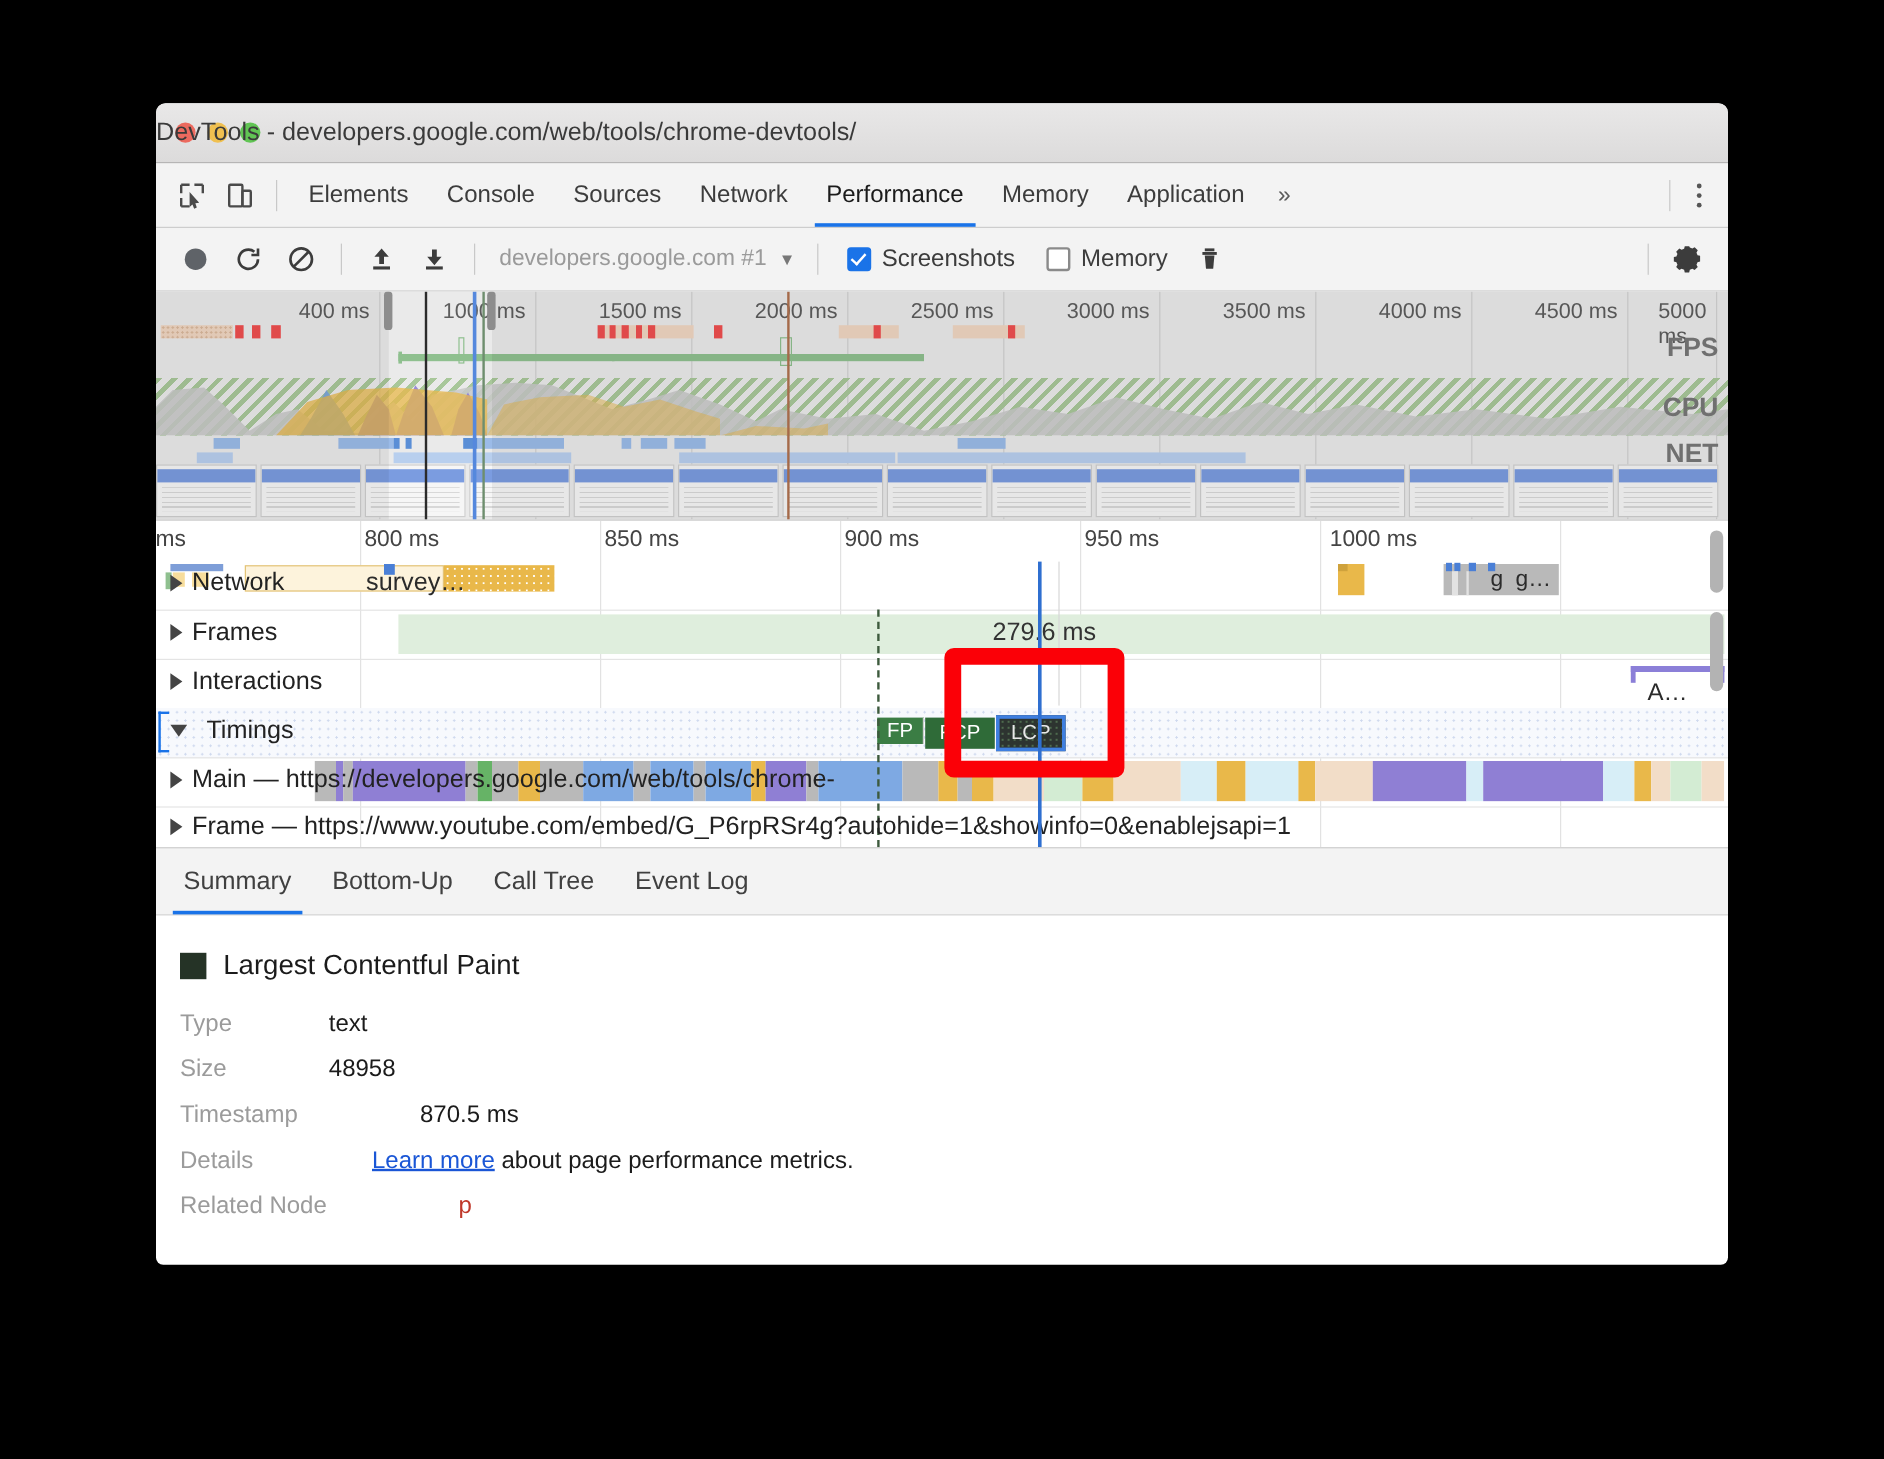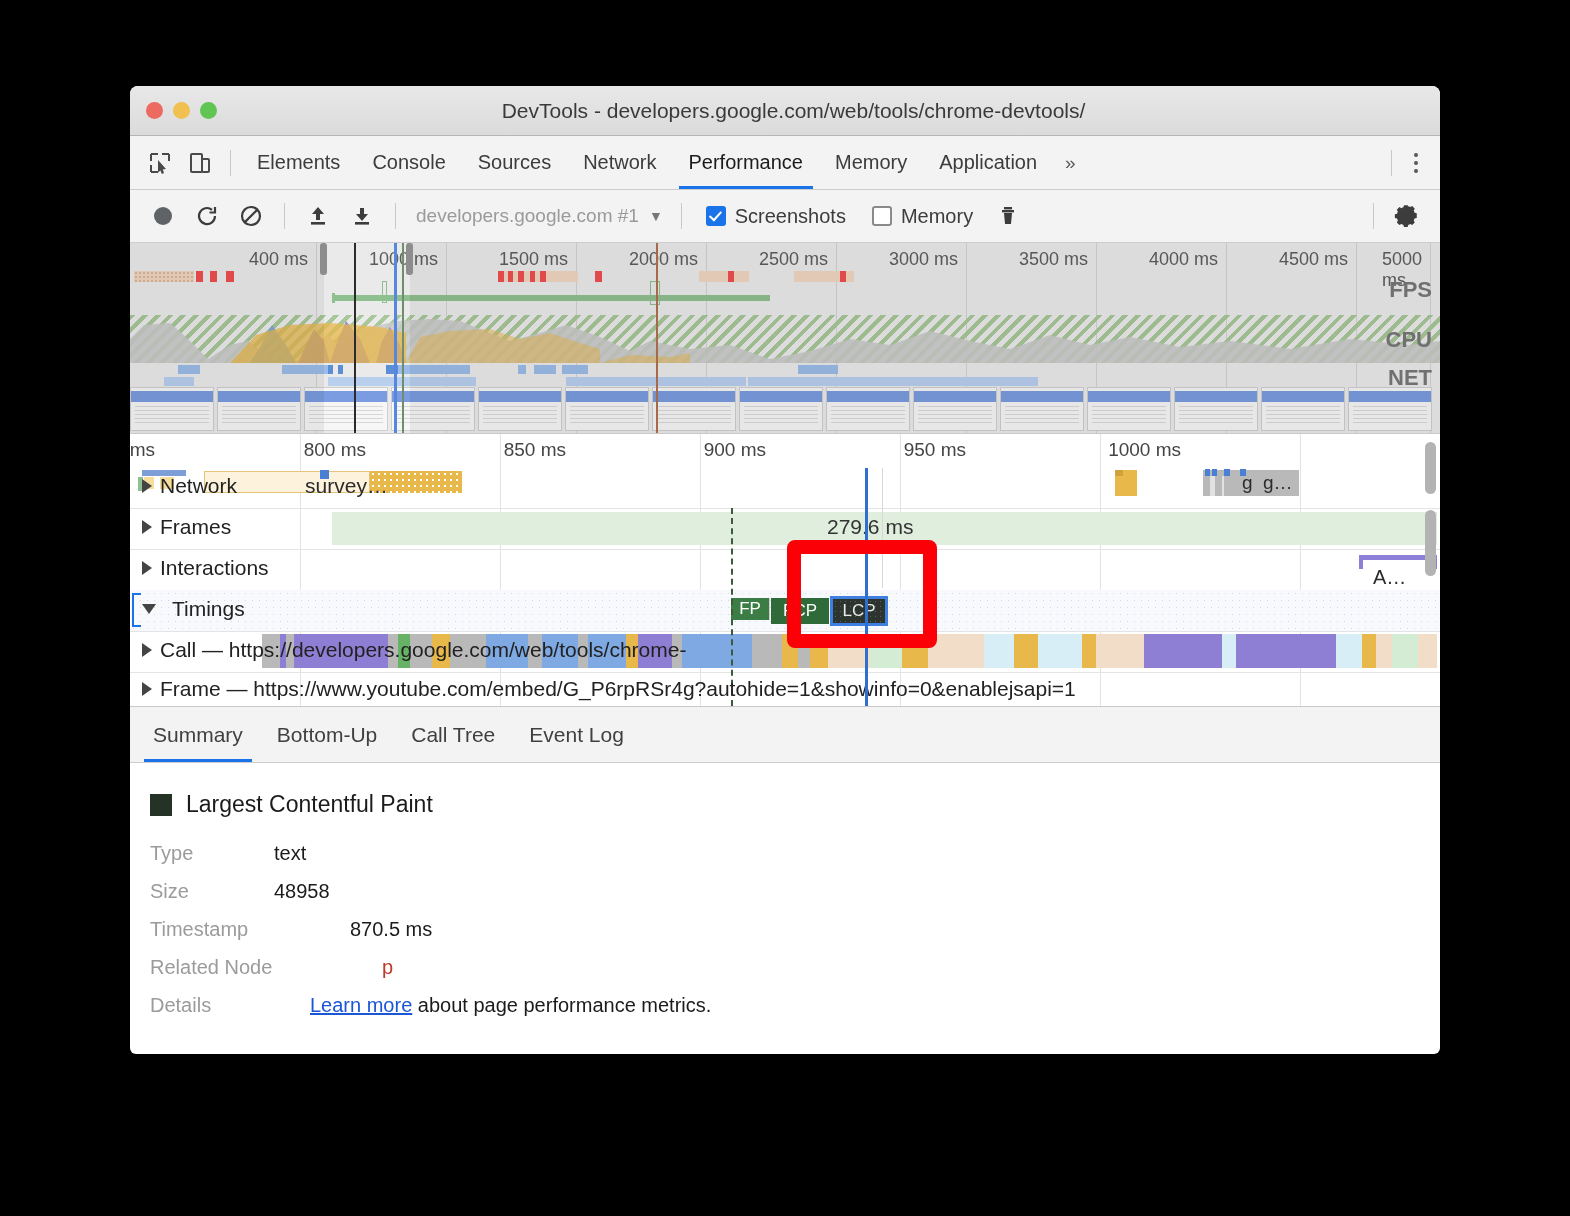--- a/index.html
+++ b/index.html
@@ -12,21 +12,21 @@
           border-radius:8px 8px 6px 6px;overflow:hidden;box-shadow:0 2px 14px rgba(0,0,0,.5);}
 
   
   .titlebar{height:49px;background:linear-gradient(#e9e8e8,#dcdbdb);border-bottom:1px solid #b6b5b5;
             display:flex;align-items:center;position:relative;}
   .traffic{display:flex;gap:10px;padding-left:16px;}
   .dot{width:17px;height:17px;border-radius:50%;}
   .dot.red{background:#ec6a5f;}
   .dot.yellow{background:#f0c050;}
   .dot.green{background:#61c554;}
-  .win-title{position:absolute;left:17px;right:0;text-align:center;font-size:21px;color:#3a3a3a;
+  .win-title{position:absolute;left:0;right:0;font-size:21px;color:#3a3a3a;
              pointer-events:none;}
 
   
   .tabstrip{height:54px;background:#f3f3f3;border-bottom:1px solid #cdcdcd;display:flex;align-items:center;
             padding:0 10px;box-sizing:border-box;}
   .tb-icon{width:40px;height:38px;display:flex;align-items:center;justify-content:center;cursor:pointer;}
   .vsep{width:1px;height:26px;background:#c8c8c8;margin:0 10px;}
   .tabs{display:flex;align-items:center;height:100%;justify-content:flex-end;}
   .tab{font-size:20px;color:#3c3c3c;padding:0 16px;height:100%;display:flex;align-items:center;
        position:relative;cursor:pointer;white-space:nowrap;}
@@ -498,21 +498,21 @@
             <rect x="974" y="0" width="100" height="34" fill="#8f7fd4"></rect>
             <rect x="1074" y="0" width="26" height="34" fill="#d7eef7"></rect>
             <rect x="1100" y="0" width="14" height="34" fill="#e9b84a"></rect>
             <rect x="1114" y="0" width="16" height="34" fill="#f2ddc8"></rect>
             <rect x="1130" y="0" width="26" height="34" fill="#d3ecd3"></rect>
             <rect x="1156" y="0" width="19" height="34" fill="#f2ddc8"></rect>
           </svg>
         </div>
         <div class="track-title" style="top:7px;background:rgba(255,255,255,0.0);">
           <div class="tri"></div>
-          <span>Call — https://developers.google.com/web/tools/chrome-</span>
+          <span>Main — https://developers.google.com/web/tools/chrome-</span>
         </div>
       </div>
 
       <div class="track" style="top:238px;height:36px;">
         <div class="track-title" style="top:5px;">
           <div class="tri"></div>
           <span>Frame — https://www.youtube.com/embed/G_P6rpRSr4g?autohide=1&amp;showinfo=0&amp;enablejsapi=1</span>
         </div>
       </div>
 
@@ -542,26 +542,26 @@
       </div>
       <div class="det-row">
         <div class="det-key" style="width:64px">Size</div>
         <div class="det-val">48958</div>
       </div>
       <div class="det-row">
         <div class="det-key" style="width:140px">Timestamp</div>
         <div class="det-val">870.5 ms</div>
       </div>
       <div class="det-row">
-        <div class="det-key" style="width:172px">Related Node</div>
-        <div class="det-val node-chip">p</div>
-      </div>
-      <div class="det-row">
         <div class="det-key" style="width:100px">Details</div>
         <div class="det-val">
           <span class="link">Learn more</span><span> about page performance metrics.</span>
         </div>
       </div>
+      <div class="det-row">
+        <div class="det-key" style="width:172px">Related Node</div>
+        <div class="det-val node-chip">p</div>
+      </div>
     </div>
   </div>
 
   <div class="annot" style="left: 787px; top: 540px; width: 150px; height: 108px; border-color: rgb(251, 0, 7);"></div>
 </div>
 
 </body></html>

